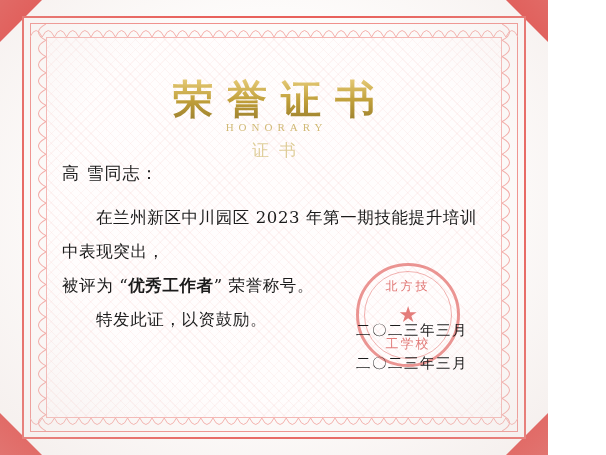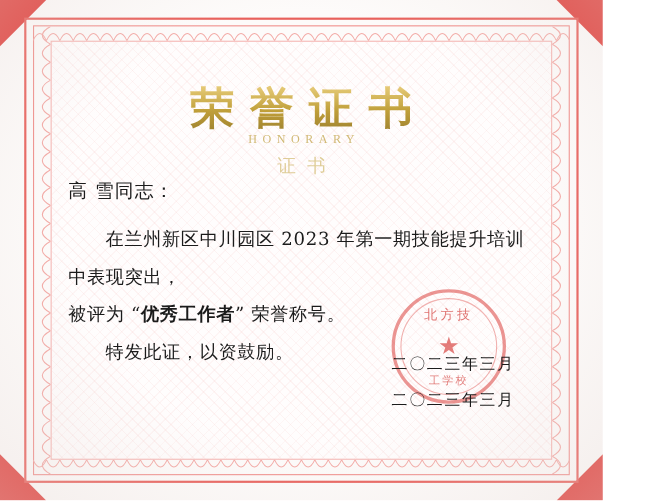--- a/index.html
+++ b/index.html
@@ -210,21 +210,21 @@
     font-size: 12px;
     letter-spacing: 3px;
     color: rgba(206,38,34,0.8);
   }
   .seal-text-bottom {
     position: absolute;
     left: 0; right: 0;
     bottom: 11px;
     text-align: center;
     font-family: "DejaVu Serif", serif;
-    font-size: 10px;
+    font-size: 13px;
     letter-spacing: 2px;
     color: rgba(206,38,34,0.75);
   }
 
   
   .edge-shade {
     position: absolute; inset: 0;
     background: radial-gradient(ellipse at 50% 45%, rgba(255,255,255,0) 55%, rgba(228,214,210,0.35) 100%);
     pointer-events: none;
   }

